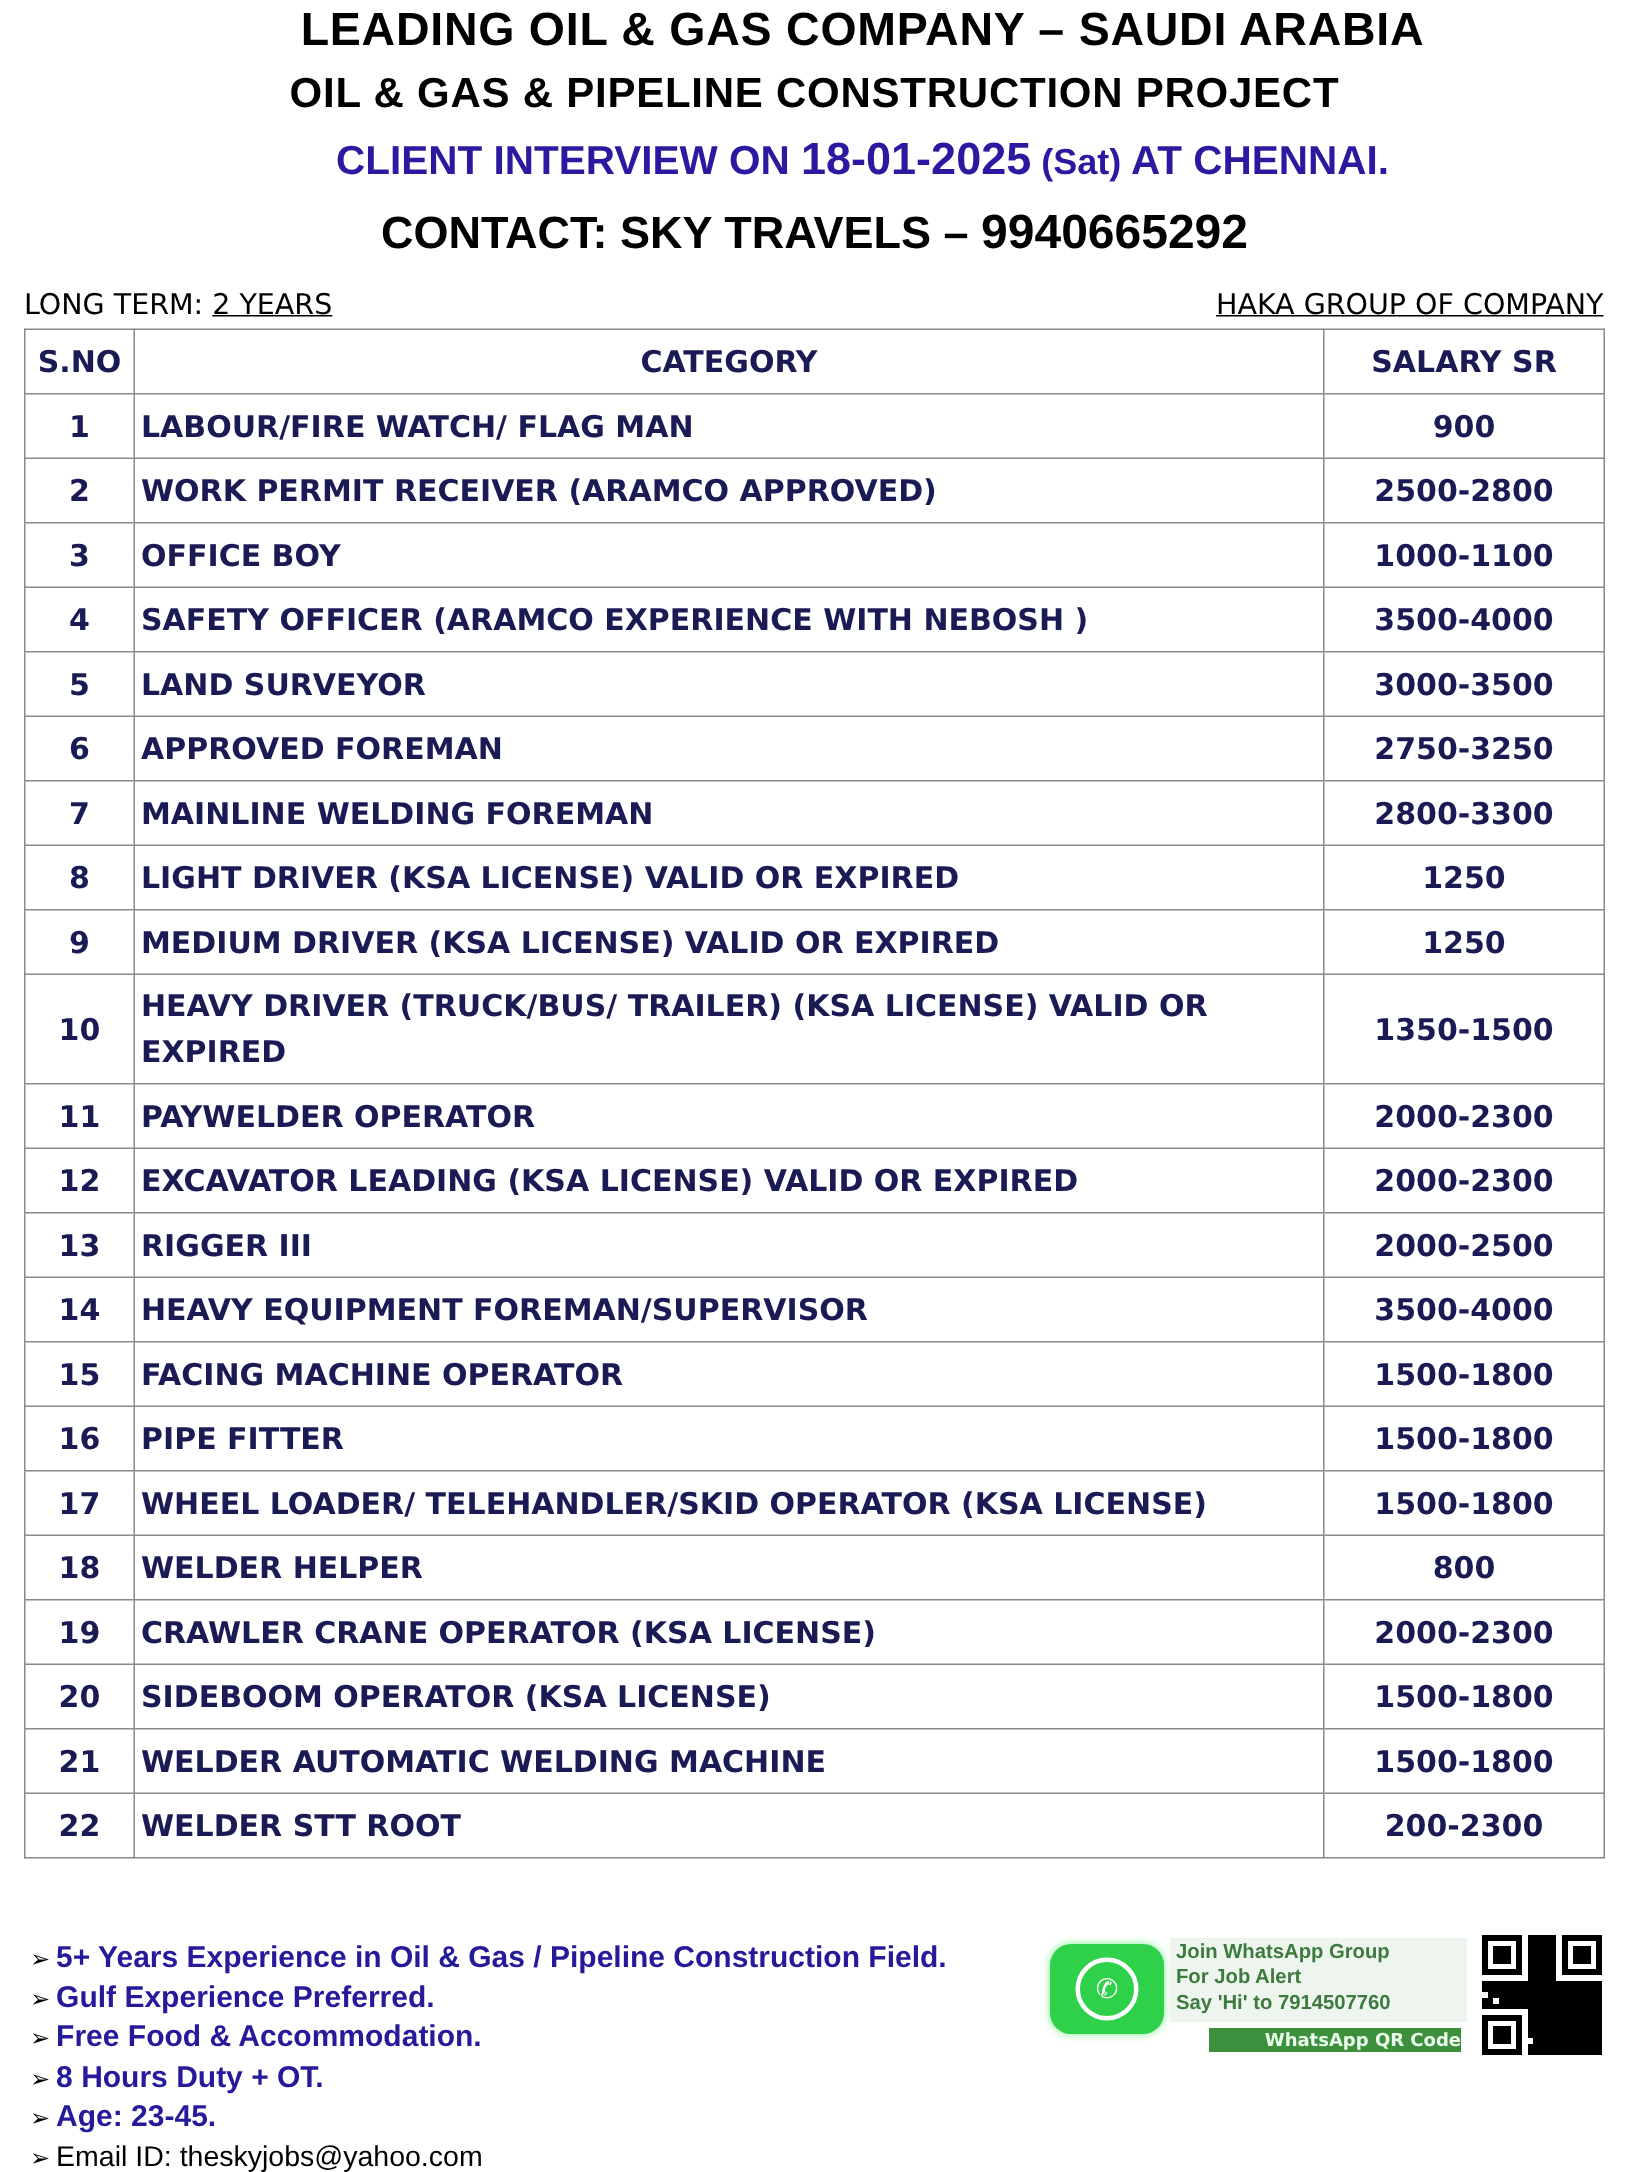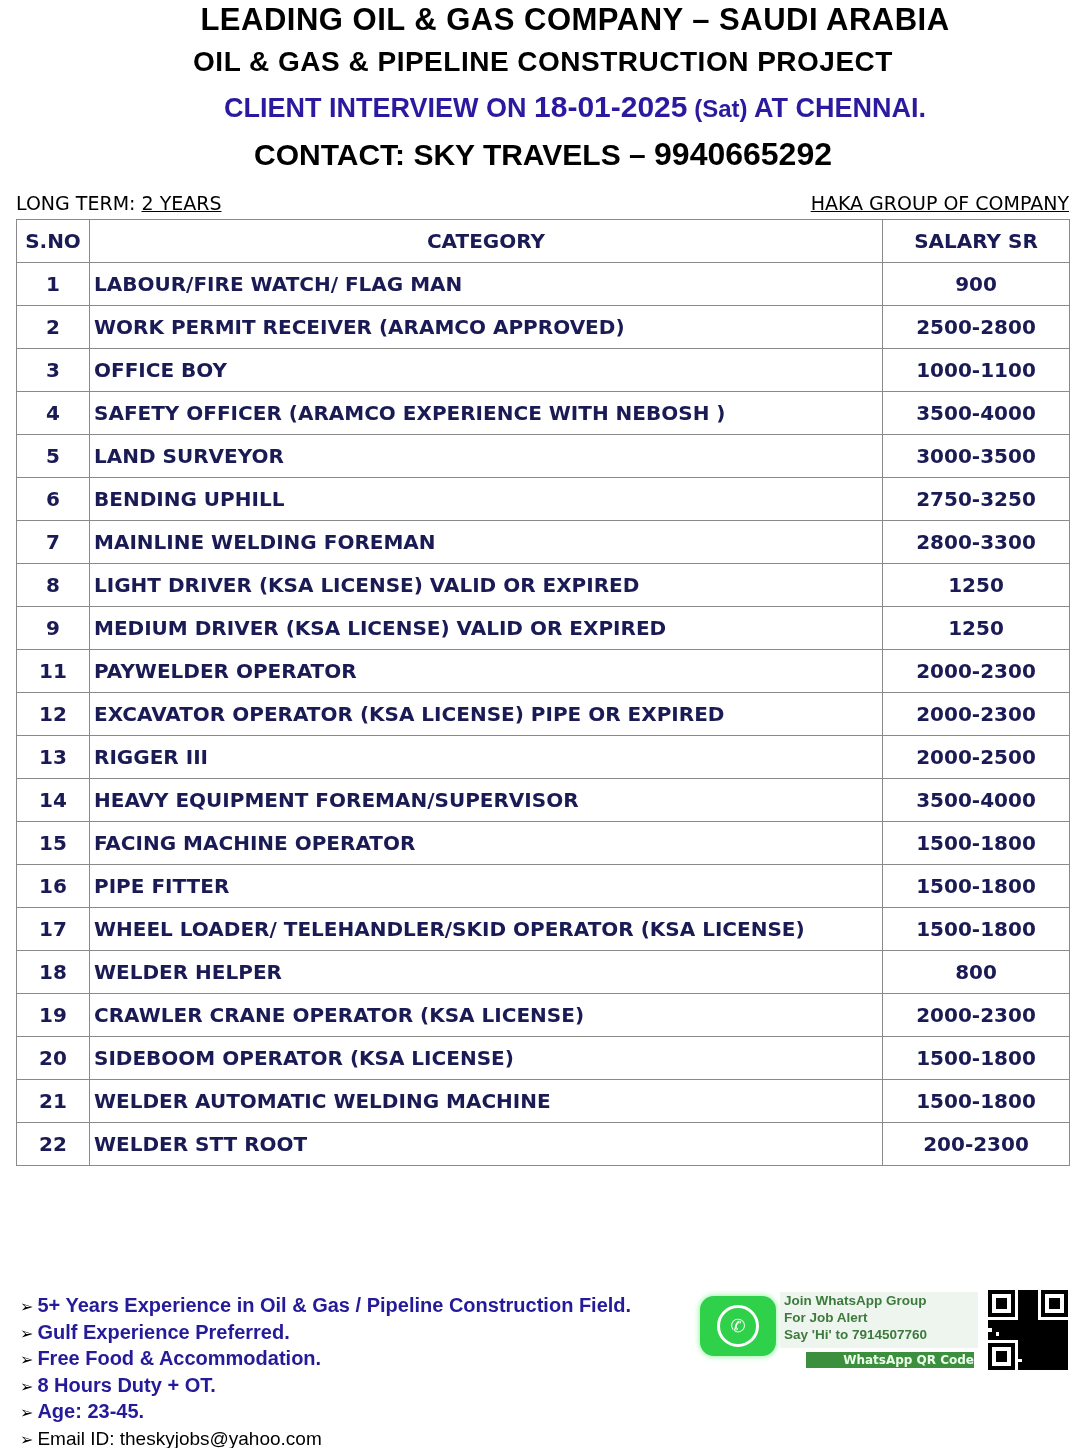--- a/index.html
+++ b/index.html
@@ -79,46 +79,51 @@
         <td class="c-cat">SAFETY OFFICER (ARAMCO EXPERIENCE WITH NEBOSH )</td>
         <td class="c-sal">3500-4000</td>
       </tr>
       <tr>
         <td class="c-sno">5</td>
         <td class="c-cat">LAND SURVEYOR</td>
         <td class="c-sal">3000-3500</td>
       </tr>
       <tr>
         <td class="c-sno">6</td>
-        <td class="c-cat">BENDING UPHILL</td>
+        <td class="c-cat">APPROVED FOREMAN</td>
         <td class="c-sal">2750-3250</td>
       </tr>
       <tr>
         <td class="c-sno">7</td>
         <td class="c-cat">MAINLINE WELDING FOREMAN</td>
         <td class="c-sal">2800-3300</td>
       </tr>
       <tr>
         <td class="c-sno">8</td>
         <td class="c-cat">LIGHT DRIVER (KSA LICENSE) VALID OR EXPIRED</td>
         <td class="c-sal">1250</td>
       </tr>
       <tr>
         <td class="c-sno">9</td>
         <td class="c-cat">MEDIUM DRIVER (KSA LICENSE) VALID OR EXPIRED</td>
         <td class="c-sal">1250</td>
       </tr>
+      <tr class="tall">
+        <td class="c-sno">10</td>
+        <td class="c-cat">HEAVY DRIVER (TRUCK/BUS/ TRAILER) (KSA LICENSE) VALID OR EXPIRED</td>
+        <td class="c-sal">1350-1500</td>
+      </tr>
       <tr>
         <td class="c-sno">11</td>
         <td class="c-cat">PAYWELDER OPERATOR</td>
         <td class="c-sal">2000-2300</td>
       </tr>
       <tr>
         <td class="c-sno">12</td>
-        <td class="c-cat">EXCAVATOR OPERATOR (KSA LICENSE) PIPE OR EXPIRED</td>
+        <td class="c-cat">EXCAVATOR LEADING (KSA LICENSE) VALID OR EXPIRED</td>
         <td class="c-sal">2000-2300</td>
       </tr>
       <tr>
         <td class="c-sno">13</td>
         <td class="c-cat">RIGGER III</td>
         <td class="c-sal">2000-2500</td>
       </tr>
       <tr>
         <td class="c-sno">14</td>
         <td class="c-cat">HEAVY EQUIPMENT FOREMAN/SUPERVISOR</td>

